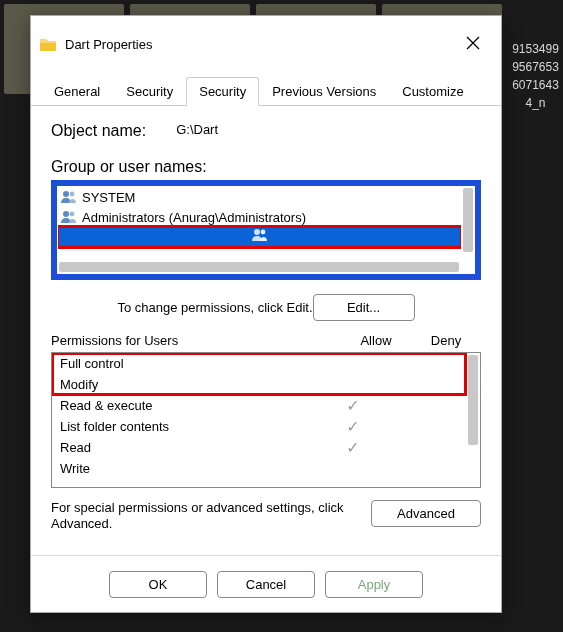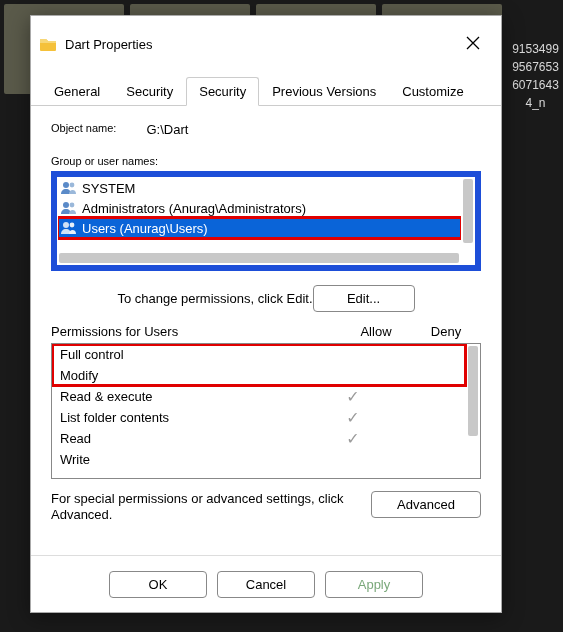--- a/index.html
+++ b/index.html
@@ -78,21 +78,21 @@
     border-color: #ccc;
     background: #fff;
     border-bottom: 1px solid #fff;
     border-radius: 3px 3px 0 0;
   }
   .content {
     flex: 1;
     padding: 12px 20px 8px 20px;
   }
   .object-row { display:flex; gap: 30px; margin: 4px 0 18px 0;}
-  .label { font-size: 11px; }
+  .label { font-size: 16px; }
   .listbox {
     border: 6px solid #1d4ed8;
     height: 88px;
     margin-top: 4px;
     position: relative;
     background: #fff;
     overflow: hidden;
   }
   .list-inner {
     position: absolute;
@@ -102,20 +102,21 @@
   .list-item {
     display: flex;
     align-items: center;
     gap: 4px;
     padding: 1px 2px;
     height: 18px;
   }
   .list-item.selected {
     background: #0a64d8;
     color: #fff;
+    flex-direction: column;
   }
   .list-item.highlight-red {
     outline: 3px solid #e00000;
     outline-offset: -1px;
   }
   .users-icon svg { display:block; width:18px; height:14px;}
   .vscroll-stub {
     position:absolute; right:2px; top:2px; width:10px; height:64px;
     background:#c8c8c8; border-radius:2px;
   }

